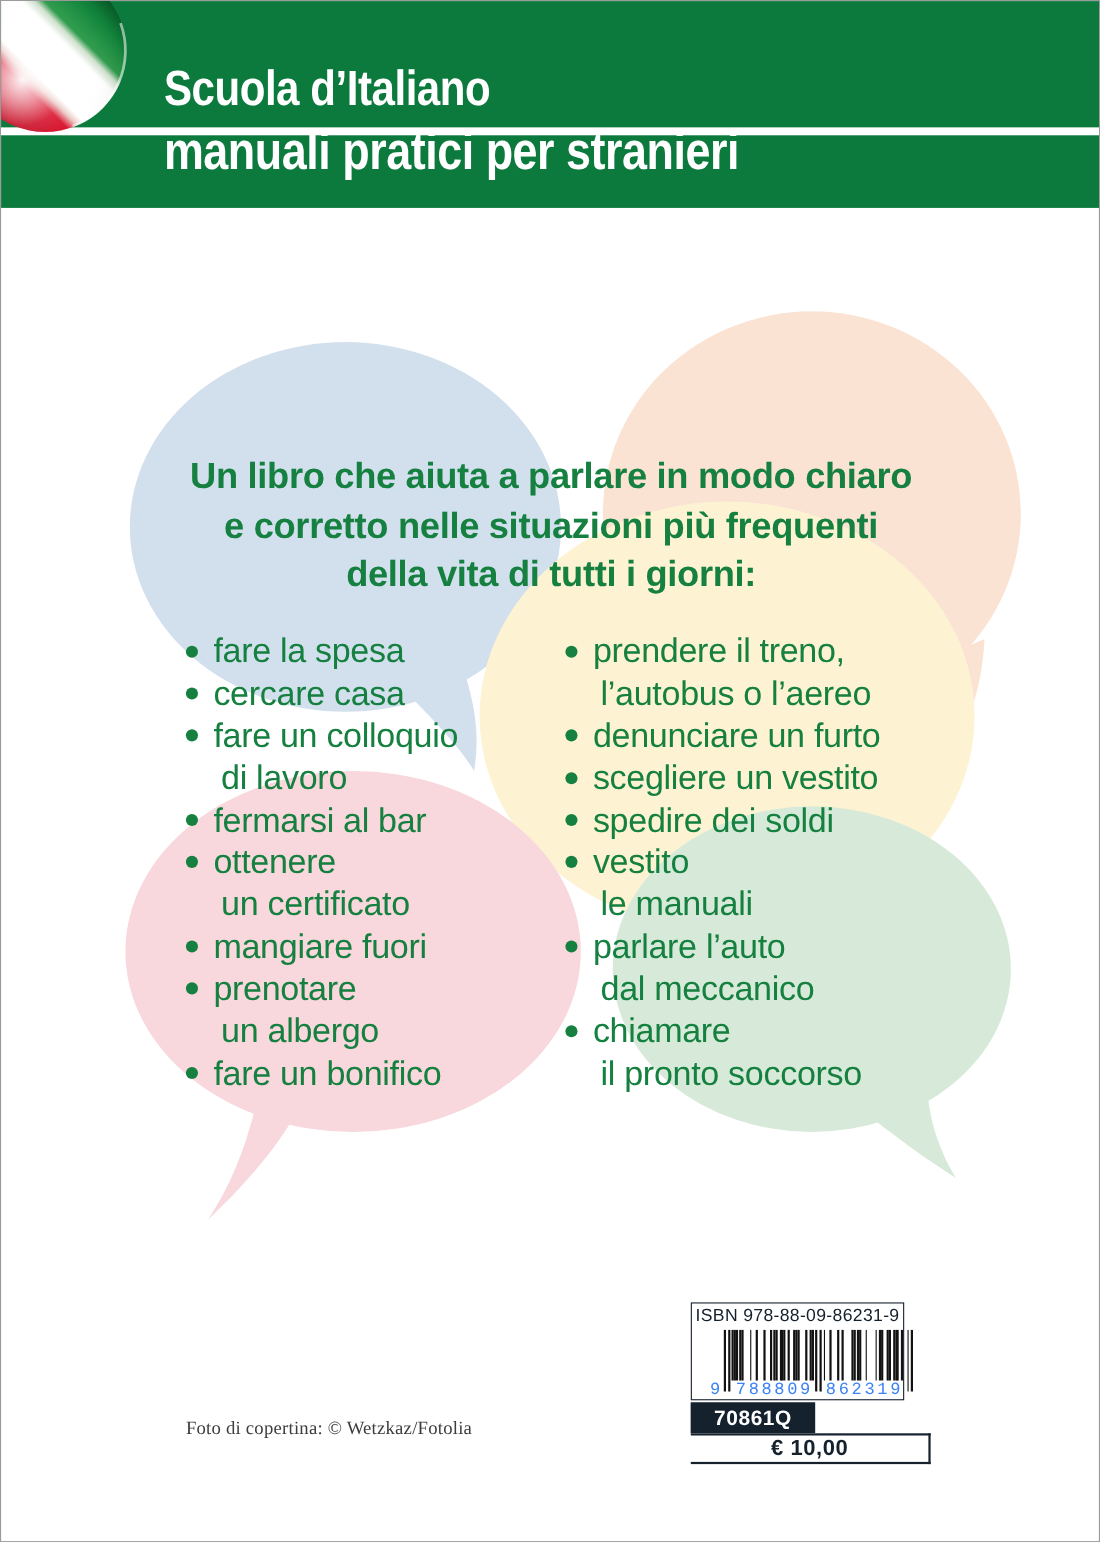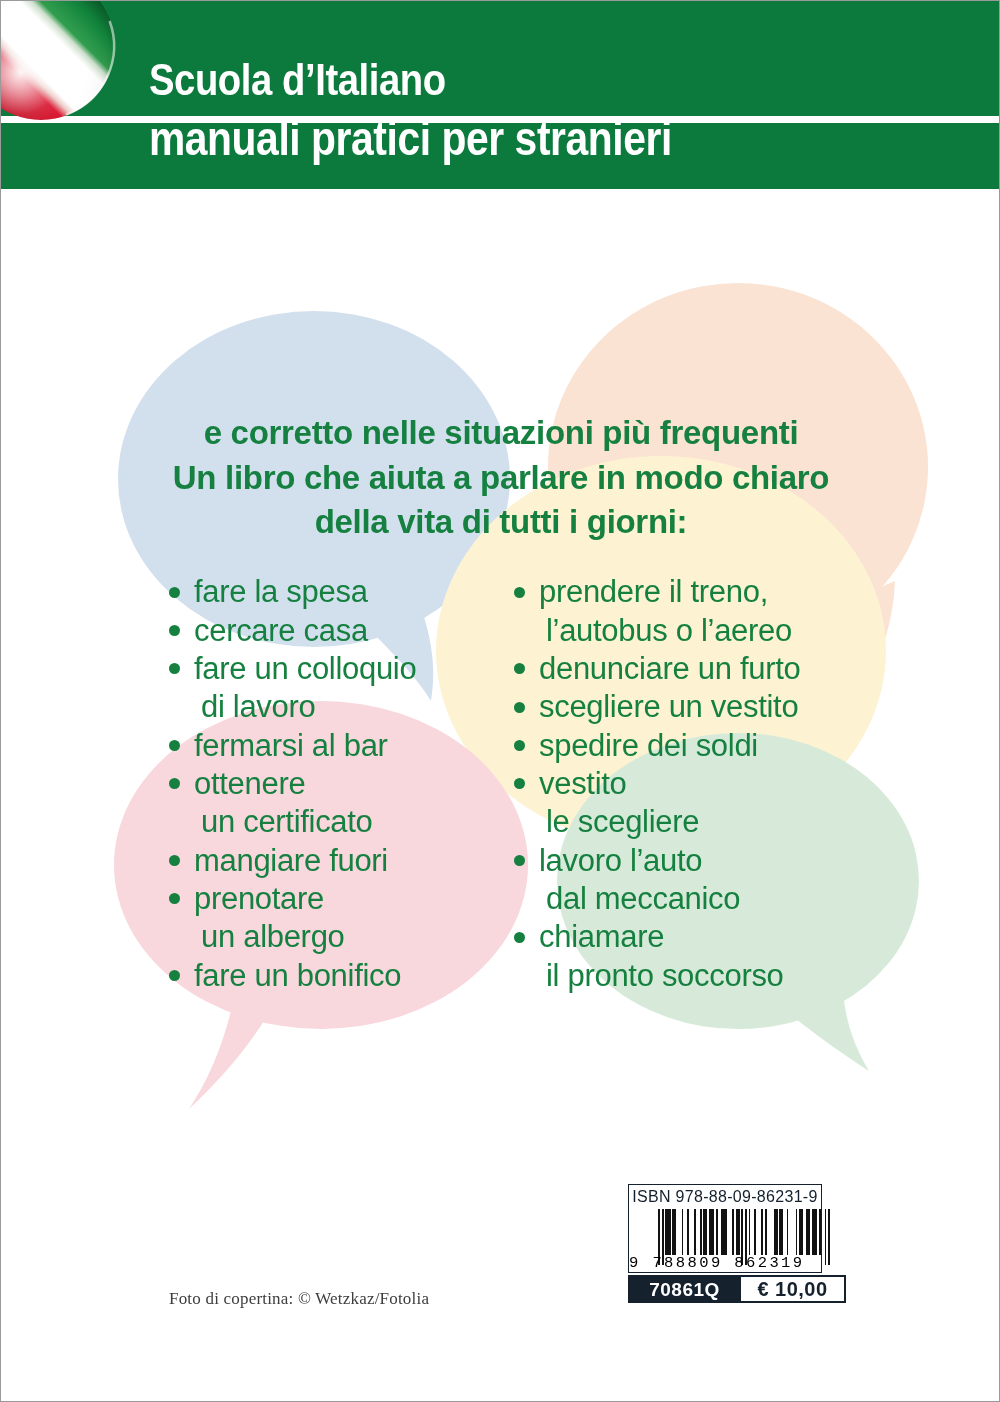--- a/index.html
+++ b/index.html
@@ -56,23 +56,23 @@
   }
   .isbn-text{
     text-align:center;margin-top:3px;color:#14202c;font-size:16px;letter-spacing:0.3px;
   }
   .barcode-bars{position:relative;margin-left:29px;margin-top:3px;width:172px;height:56px;}
   .bar{position:absolute;top:0;width:1.9px;height:46px;background:#121212;}
   .bar.tall{height:56px;}
   .barcode-digits{
     position:relative;margin-top:-11px;
     font-family:"Liberation Mono", monospace;font-size:15.5px;letter-spacing:2.4px;
-    color:#000000;white-space:pre;
-  }
-  .price-row{display:flex;width:218px;margin-top:2px;height:28px;box-sizing:border-box;}
+    color:#3b82f6;white-space:pre;text-align:right;
+  }
+  .price-row{display:flex;width:218px;margin-top:2px;height:28px;box-sizing:border-box;flex-direction:column;}
   .code-box{
     box-sizing:border-box;width:113px;height:28px;background:#16212e;border:2px solid #16212e;
     color:#ffffff;font-weight:bold;font-size:19px;text-align:center;line-height:25px;
     letter-spacing:0.5px;
   }
   .price-box{
     box-sizing:border-box;flex:1;height:28px;background:#ffffff;border:2px solid #16212e;
     border-left:none;color:#16212e;font-weight:bold;font-size:20px;text-align:center;
     line-height:24px;letter-spacing:0.5px;
   }
@@ -143,22 +143,22 @@
       <path d="M 232 1002 C 222 1044 208 1078 188 1108 C 226 1072 252 1040 270 1008 Z"></path>
     </g>
 
     <g fill="#d7ead9">
       <ellipse cx="737" cy="880" rx="181" ry="148"></ellipse>
       <path d="M 780 1006 C 812 1032 840 1052 868 1070 C 850 1040 844 1014 842 990 Z"></path>
     </g>
   </svg>
 
   <div class="intro">
+    <div>Un libro che aiuta a parlare in modo chiaro</div>
     <div>e corretto nelle situazioni più frequenti</div>
-    <div>Un libro che aiuta a parlare in modo chiaro</div>
     <div>della vita di tutti i giorni:</div>
   </div>
 
   <div class="col col-left">
     <div class="row">
         <span class="dot"></span>
         <span class="item-text">fare la spesa</span>
       </div>
     <div class="row">
         <span class="dot"></span>
@@ -222,25 +222,25 @@
     <div class="row">
         <span class="dot"></span>
         <span class="item-text">spedire dei soldi</span>
       </div>
     <div class="row">
         <span class="dot"></span>
         <span class="item-text">vestito</span>
       </div>
     <div class="row cont">
         <span class="dot"></span>
-        <span class="item-text">le scegliere</span>
-      </div>
-    <div class="row">
-        <span class="dot"></span>
-        <span class="item-text">lavoro l’auto</span>
+        <span class="item-text">le manuali</span>
+      </div>
+    <div class="row">
+        <span class="dot"></span>
+        <span class="item-text">parlare l’auto</span>
       </div>
     <div class="row cont">
         <span class="dot"></span>
         <span class="item-text">dal meccanico</span>
       </div>
     <div class="row">
         <span class="dot"></span>
         <span class="item-text">chiamare</span>
       </div>
     <div class="row cont">

